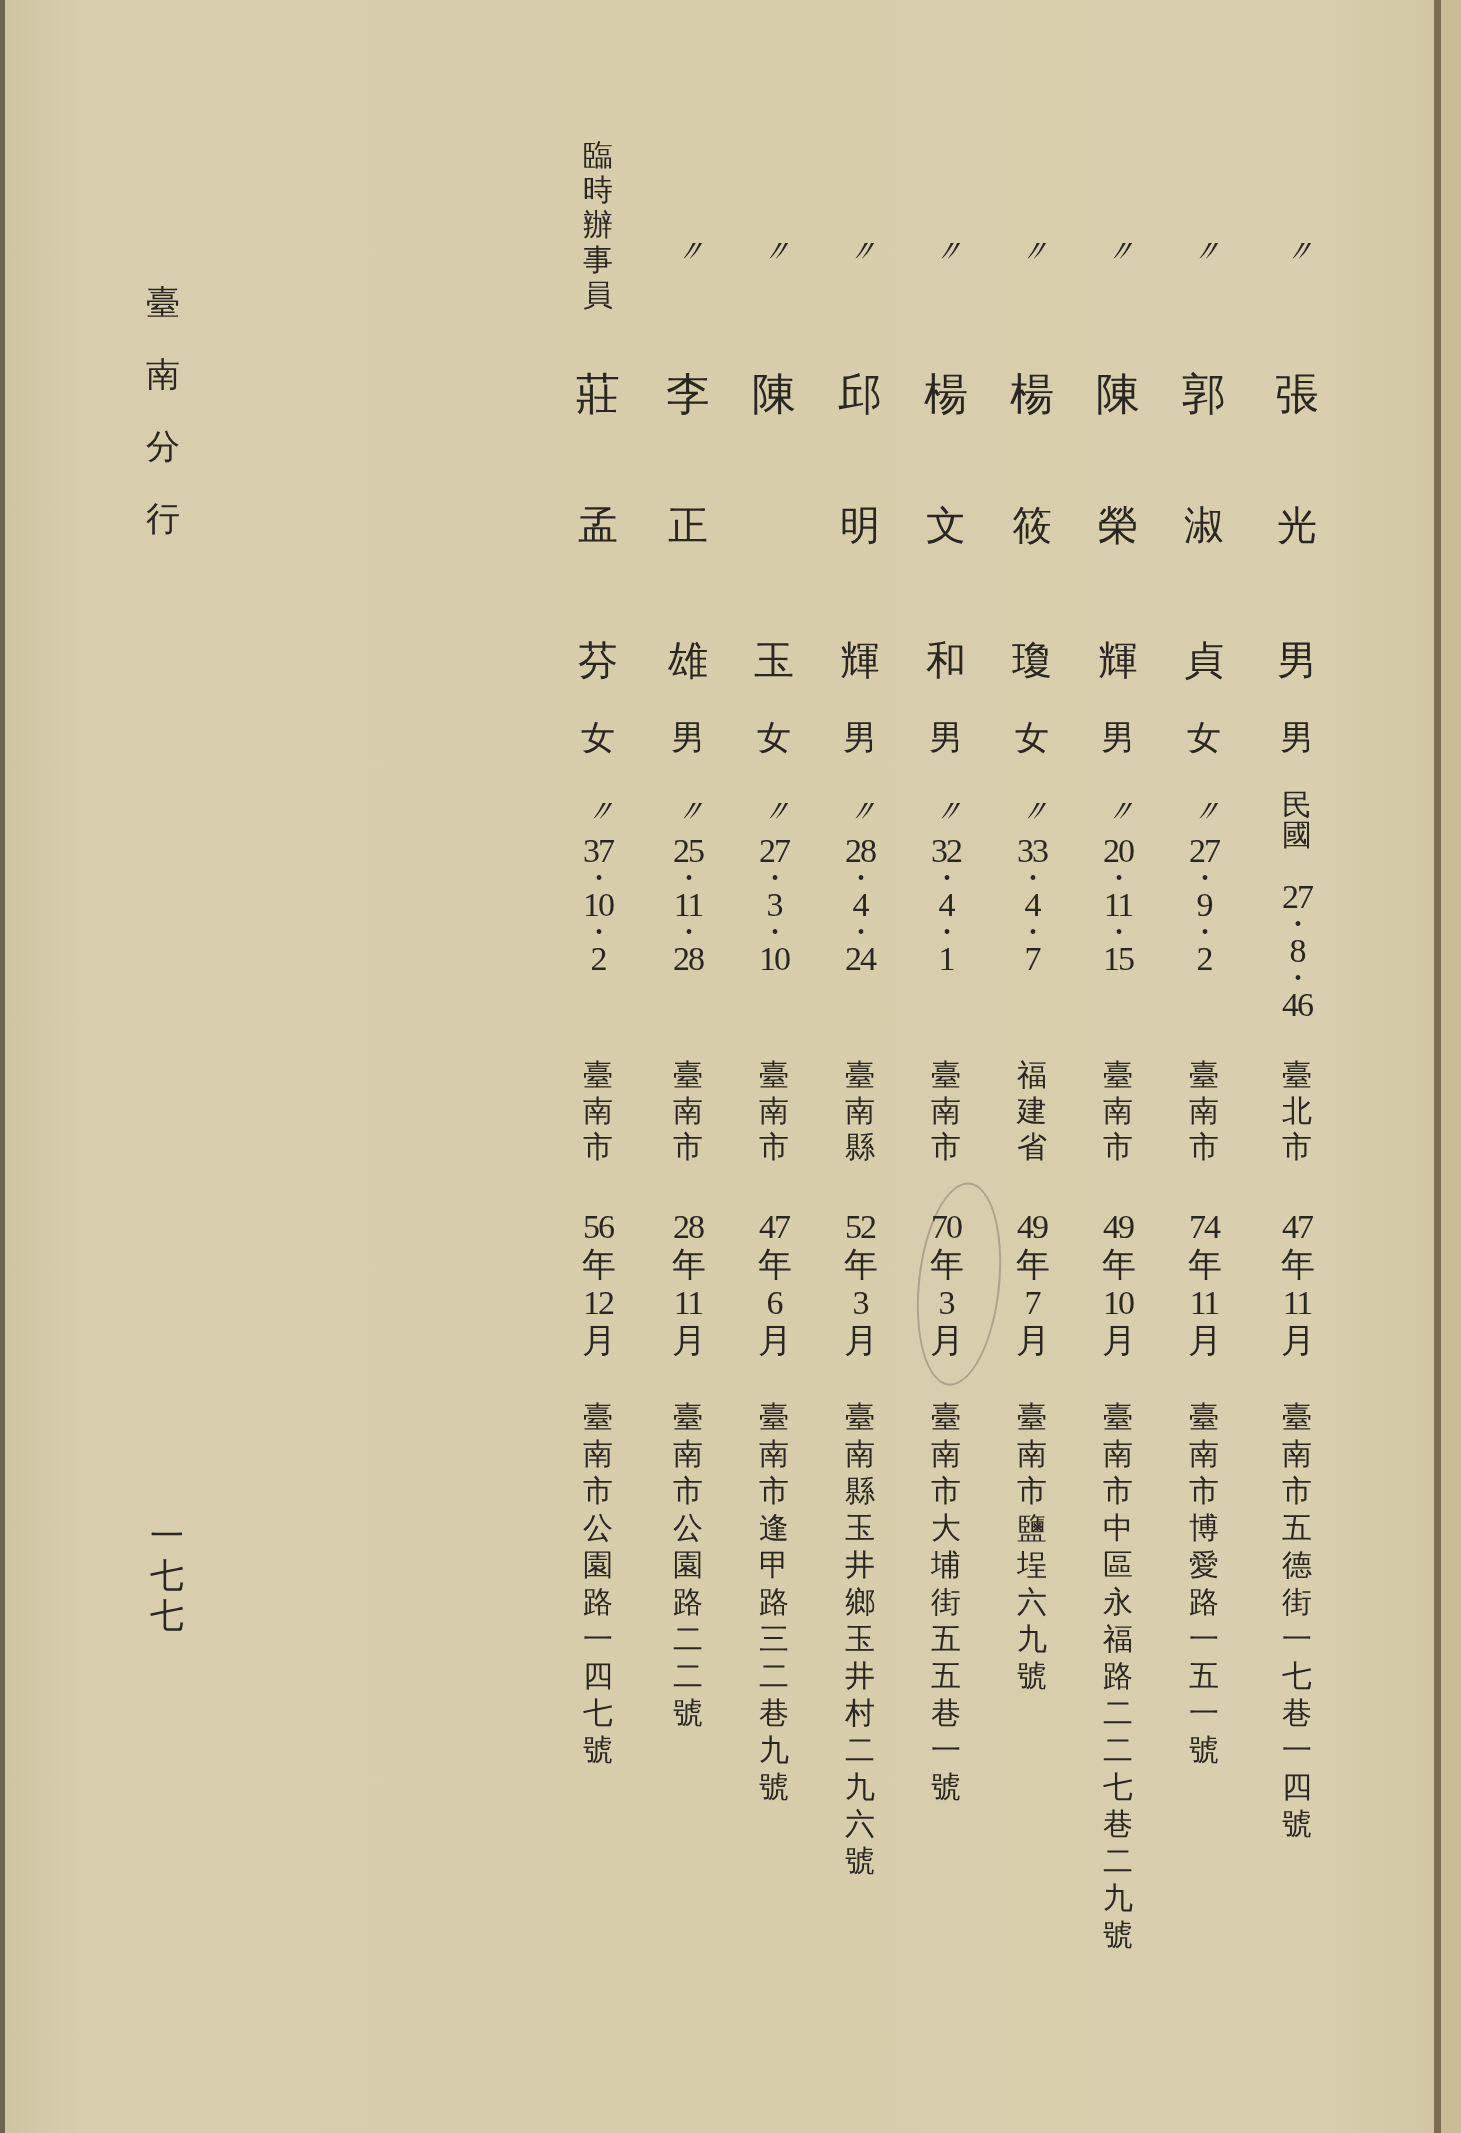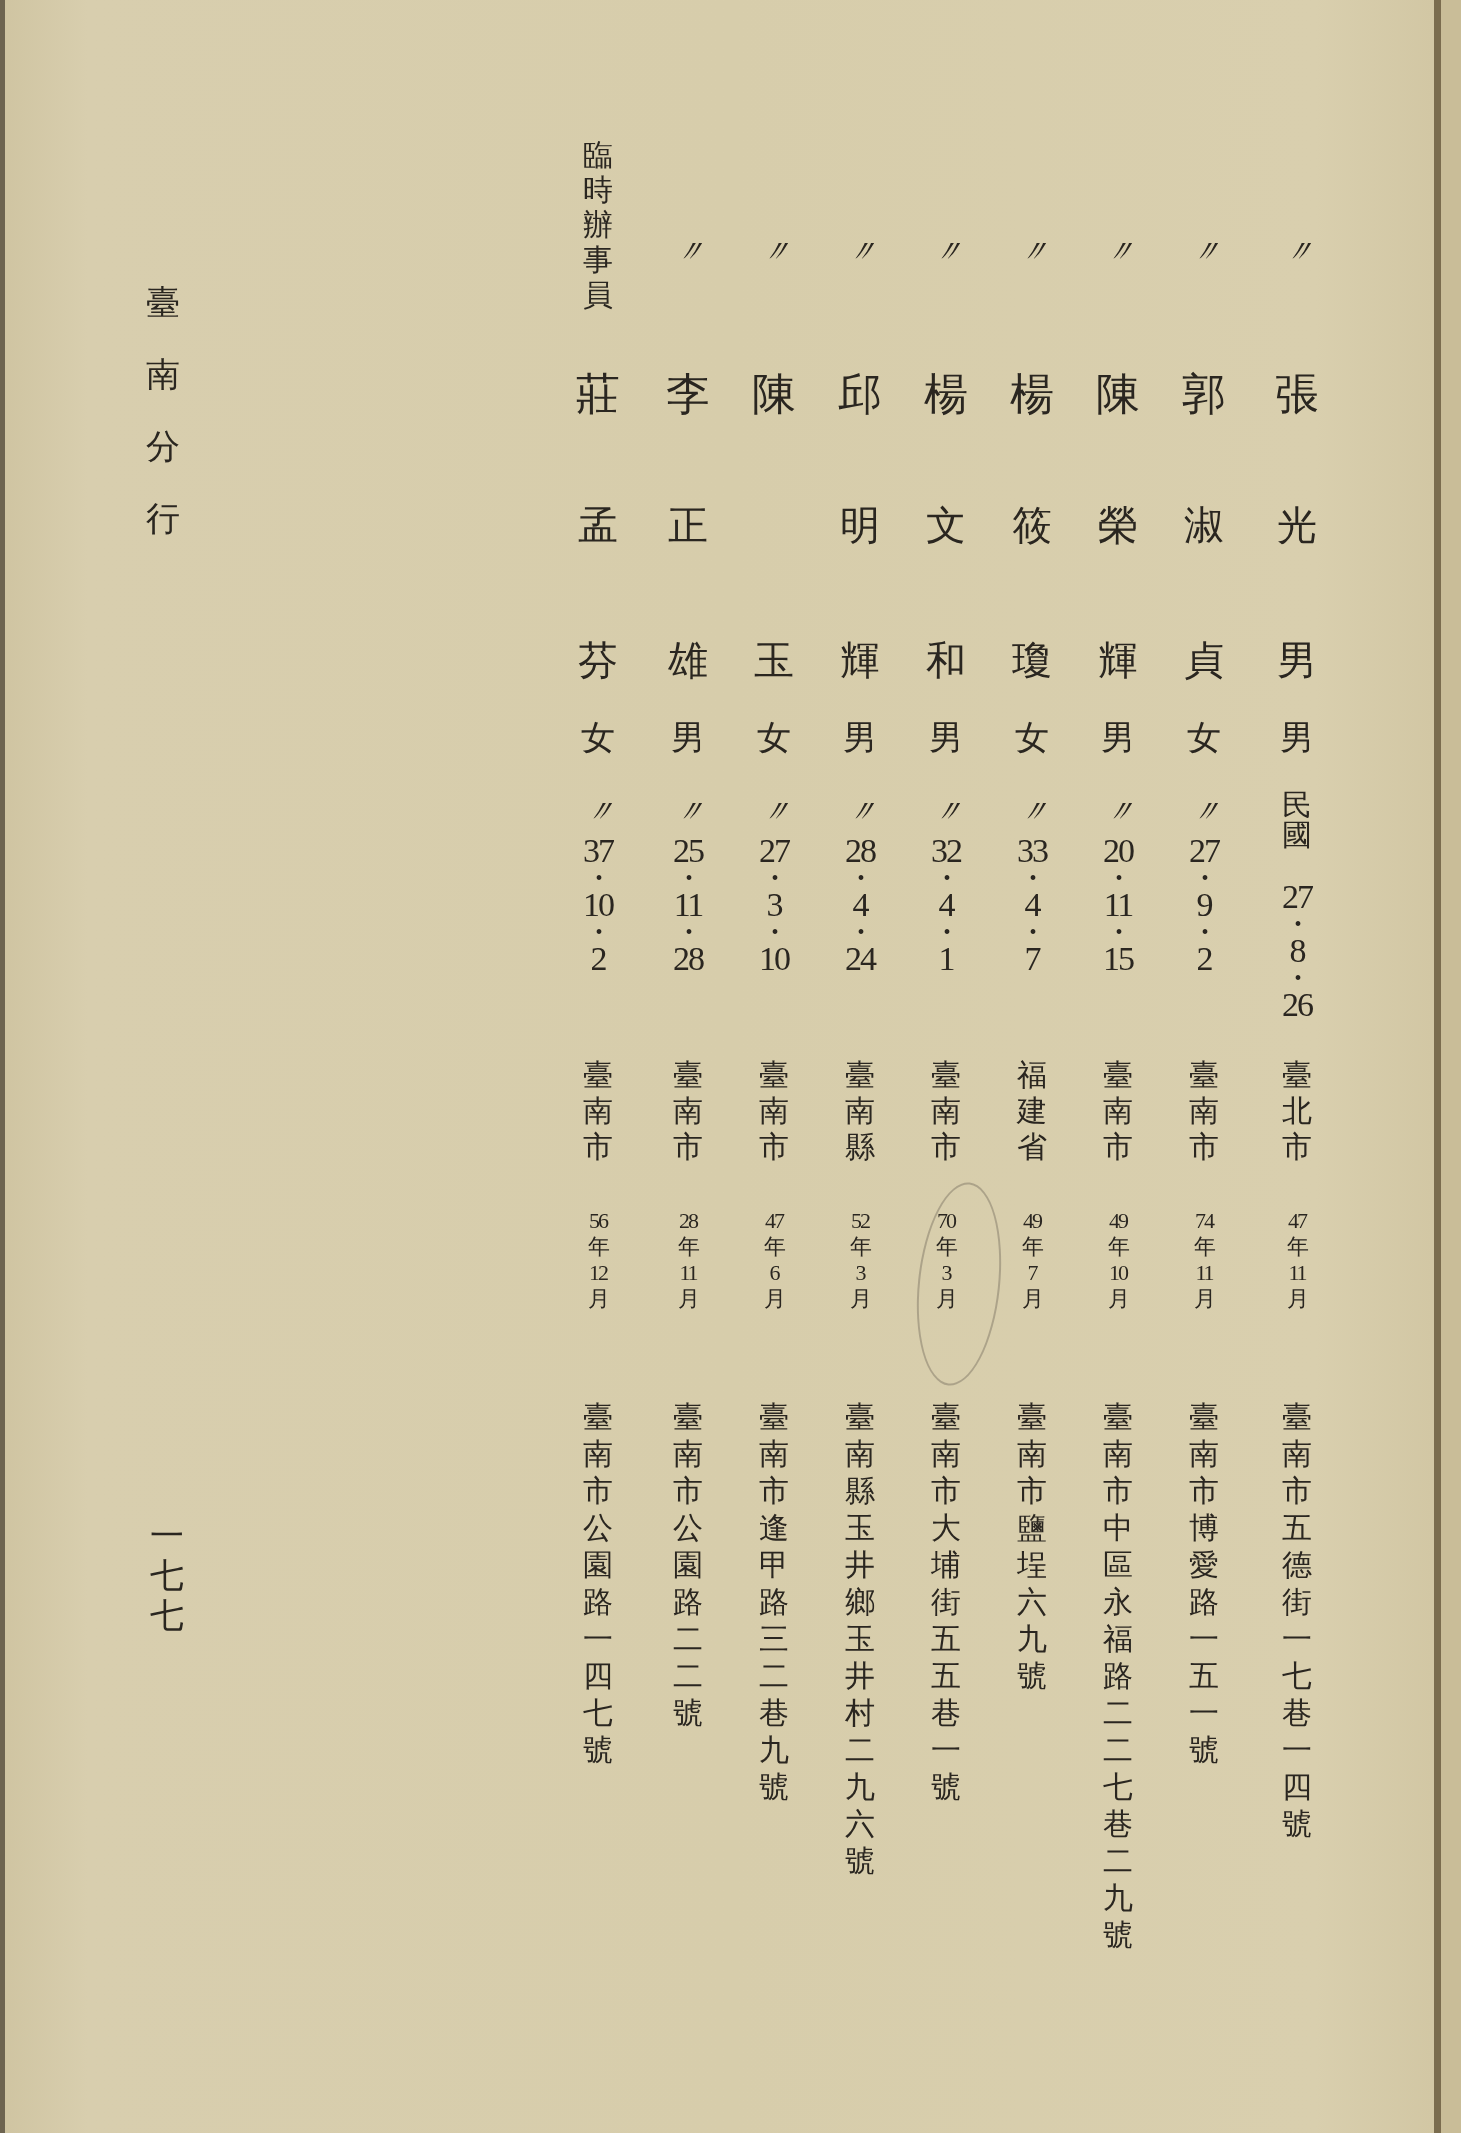--- a/index.html
+++ b/index.html
@@ -41,21 +41,21 @@
   .c-g1 { top: 505px; font-size: 40px; }
   .c-g2 { top: 640px; font-size: 40px; }
   .c-sex { top: 720px; font-size: 34px; }
   .c-era { top: 795px; font-size: 30px; }
   .c-era .ditto { margin-top: 0; }
   .c-birth { top: 834px; font-size: 34px; font-family: "Liberation Serif", serif; }
   .c-birth .dot { font-size: 20px; line-height: 0.9; margin: 1px 0; }
   .c-birth span { letter-spacing: -2px; }
   .c-native { top: 1060px; font-size: 30px; }
   .c-native span { margin-bottom: 6px; }
-  .c-start { top: 1210px; font-size: 22px; font-family: "Liberation Serif", serif; }
+  .c-start { top: 1210px; font-size: 34px; font-family: "Liberation Serif", serif; }
   .c-start span { margin-bottom: 4px; letter-spacing: -2px; }
   .c-addr { top: 1402px; font-size: 30px; }
   .c-addr span { margin-bottom: 7px; }
 
   .pencil-oval {
     position: absolute; left: 918px; top: 1182px; width: 78px; height: 200px;
     border: 2px solid rgba(120,110,95,0.45); border-radius: 50%;
     transform: rotate(6deg);
   }
 </style>
@@ -101,21 +101,21 @@
         </div>
         <div class="cell c-era" style="top: 790px;">
           <span>民</span>
           <span>國</span>
         </div>
         <div class="cell c-birth" style="top: 880px;">
           <span>27</span>
           <span class="dot">•</span>
           <span>8</span>
           <span class="dot">•</span>
-          <span>26</span>
+          <span>46</span>
         </div>
         <div class="cell c-native">
           <span>臺</span>
           <span>北</span>
           <span>市</span>
         </div>
         <div class="cell c-start">
           <span>47</span>
           <span>年</span>
           <span>11</span>

